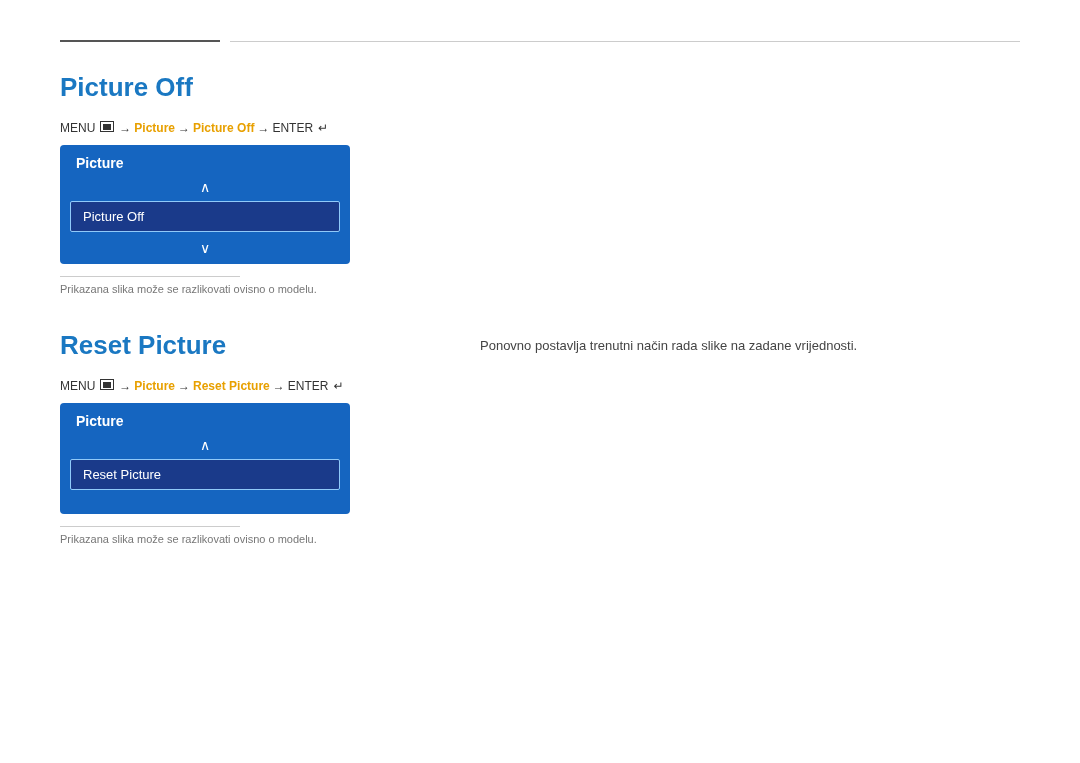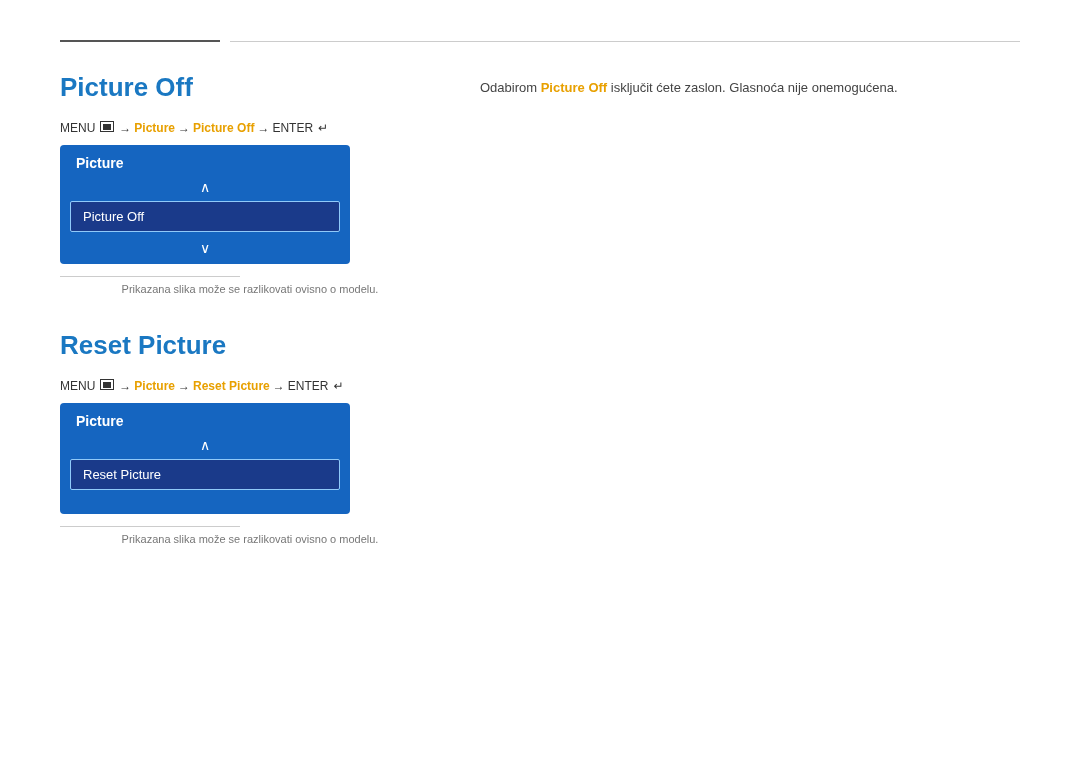--- a/index.html
+++ b/index.html
@@ -154,21 +154,20 @@
     .section-bottom-divider {
       width: 180px;
       height: 1px;
       background: #ccc;
       margin: 12px 0 6px 0;
     }
 
     .image-note {
       font-size: 11px;
       color: #777;
-      text-align: center;
     }
 
     
     .description-text {
       font-size: 13px;
       color: #444;
       line-height: 1.7;
     }
 
     .description-text .bold-highlight {
@@ -213,23 +212,20 @@
         <div class="tv-menu-item-selected">Picture Off</div>
         <div class="tv-menu-down-arrow">∨</div>
       </div>
 
       <div class="section-bottom-divider"></div>
       <div class="image-note">Prikazana slika može se razlikovati ovisno o modelu.</div>
     </div>
 
     <div class="section-right">
       <div class="description-text">
-        <p>
-          Odabirom <span class="bold-highlight">Picture Off</span> isključit ćete zaslon. Glasnoća nije onemogućena.
-        </p>
       </div>
     </div>
   </div>
 
   <div class="section">
     <div class="section-left">
       <div class="section-title">Reset Picture</div>
 
       <div class="menu-path">
         <span>MENU</span>
@@ -247,14 +243,19 @@
         <div class="tv-menu-header">Picture</div>
         <div class="tv-menu-up-arrow">∧</div>
         <div class="tv-menu-item-selected">Reset Picture</div>
         <div style="height: 20px;"></div>
       </div>
 
       <div class="section-bottom-divider"></div>
       <div class="image-note">Prikazana slika može se razlikovati ovisno o modelu.</div>
     </div>
 
+    <div class="section-right">
+      <div class="description-text">
+        <p>Ponovno postavlja trenutni način rada slike na zadane vrijednosti.</p>
+      </div>
+    </div>
   </div>
 </div>
 
 </body></html>

